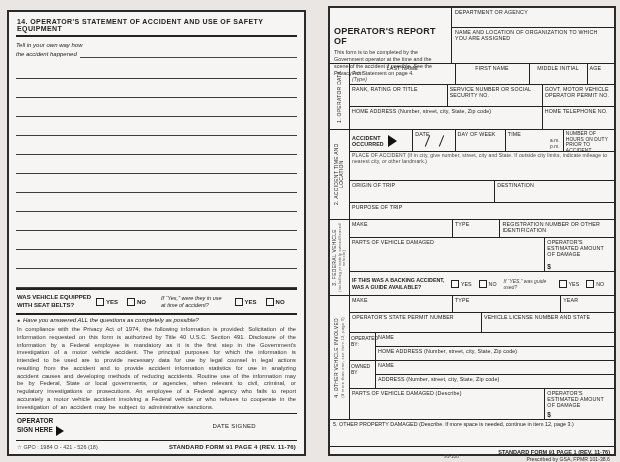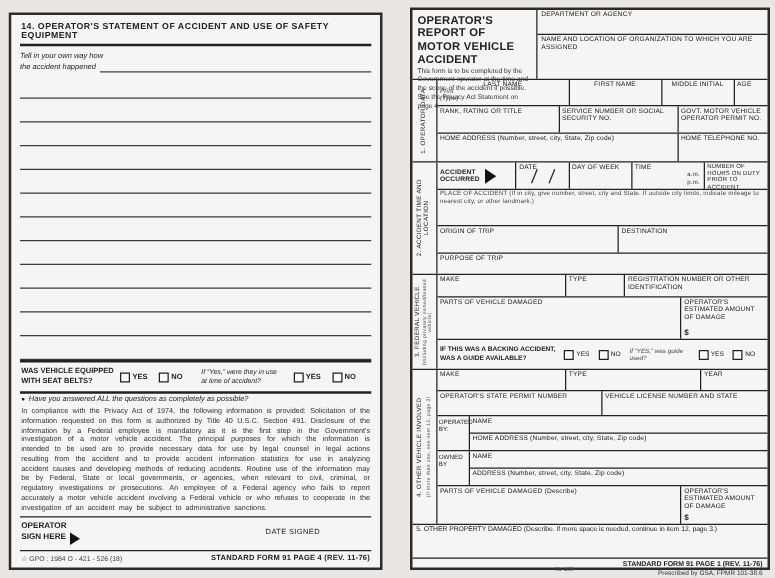--- a/index.html
+++ b/index.html
@@ -39,21 +39,21 @@
   .signrow { border-top: 1.5px solid #222; display: flex; align-items: center; padding: 3px 1px 4px 1px; flex: 1; }
   .sign-label { font-size: 6.5px; font-weight: bold; line-height: 1.25; }
   .tri { width: 0; height: 0; border-top: 5px solid transparent; border-bottom: 5px solid transparent; border-left: 8px solid #111; display: inline-block; margin-left: 3px; }
   .date-signed { font-size: 6px; letter-spacing: .3px; margin-left: 105px; }
   .lp-footer { border-top: 1.5px solid #222; display: flex; justify-content: space-between; align-items: center; padding: 3px 1px 1px 1px; }
   .gpo { font-size: 5.5px; color: #444; }
   .formid { font-size: 6px; font-weight: bold; letter-spacing: .2px; }
 
   
   .rp-header { display: flex; height: 56px; border-bottom: 1.5px solid #222; flex: none; }
-  .rp-titlebox { width: 100px; border-right: 1.5px solid #222; padding: 3px 4px; flex: none; }
+  .rp-titlebox { width: 122px; border-right: 1.5px solid #222; padding: 18px 4px; flex: none; }
   .rp-title { font-size: 9px; font-weight: bold; line-height: 1.15; letter-spacing: .2px; }
   .rp-intro { font-size: 5.4px; line-height: 1.3; margin-top: 2px; color: #333; }
   .rp-hdr-right { flex: 1; display: flex; flex-direction: column; }
   .hdr-cell { padding: 1px 3px; font-size: 5.3px; letter-spacing: .2px; }
   .dept { height: 20px; border-bottom: 1.2px solid #222; }
   .org { flex: 1; }
 
   .section { display: flex; flex: none; border-bottom: 1.8px solid #222; }
   .vlabel { width: 20px; flex: none; border-right: 1.2px solid #222; display: flex; align-items: center; justify-content: center; gap: 1px; overflow: hidden; }
   .vlabel span { writing-mode: vertical-rl; transform: rotate(180deg); font-size: 5px; letter-spacing: .3px; text-align: center; line-height: 1.05; color: #222; }
@@ -166,21 +166,20 @@
     <span class="formid">STANDARD FORM 91 PAGE 4 (REV. 11-76)</span>
   </div>
 </div>
 
 <div class="page" id="right-page">
 
   <div class="rp-header">
     <div class="rp-titlebox">
       <div class="rp-title">
         <div>OPERATOR'S REPORT OF</div>
-        <div>MOTOR VEHICLE ACCIDENT</div>
       </div>
       <div class="rp-intro">This form is to be completed by the Government operator at the time and the scene of the accident if possible. See the Privacy Act Statement on page 4.</div>
     </div>
     <div class="rp-hdr-right">
       <div class="hdr-cell dept">
         <span class="lab">DEPARTMENT OR AGENCY</span>
       </div>
       <div class="hdr-cell org">
         <span class="lab">NAME AND LOCATION OF ORGANIZATION TO WHICH YOU ARE ASSIGNED</span>
       </div>

